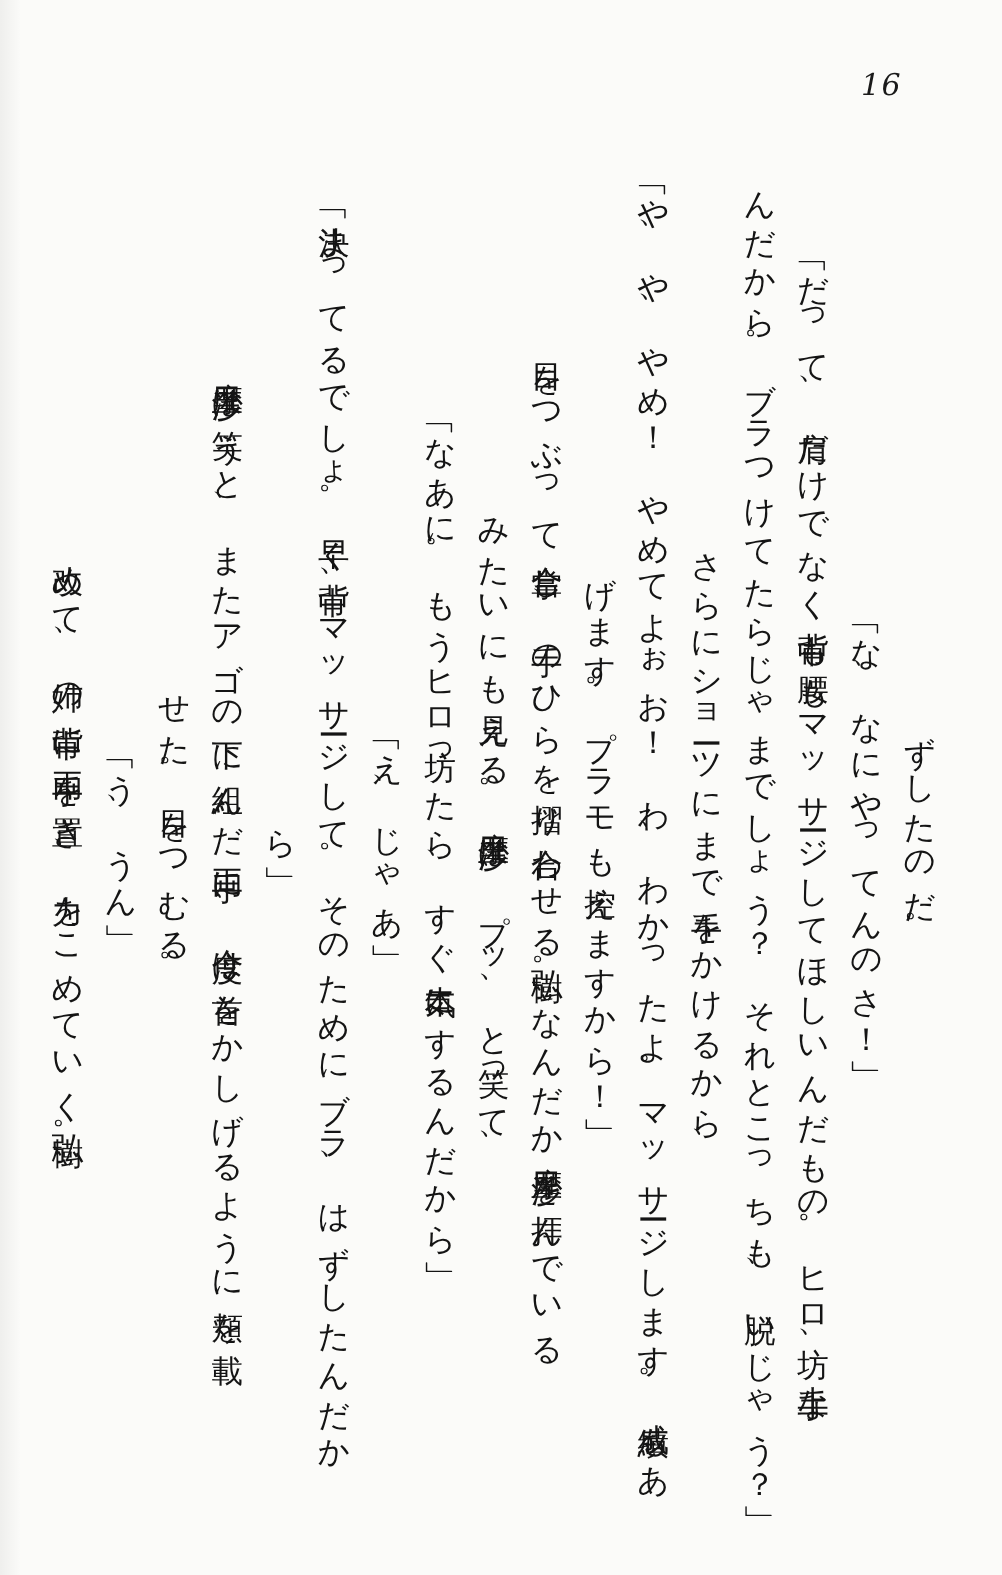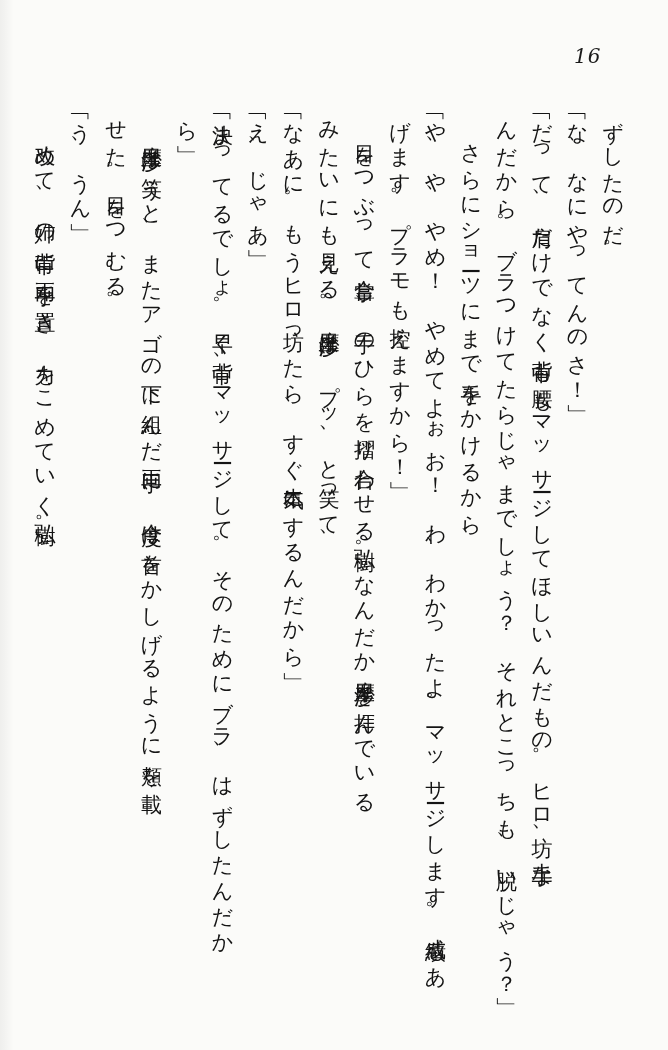--- a/index.html
+++ b/index.html
@@ -12,20 +12,21 @@
     background: #f6f6f4;
     overflow: hidden;
   }
   .page {
     position: relative;
     width: 668px;
     height: 1050px;
     background: #fbfbf9;
     font-family: "DejaVu Serif", "Liberation Serif", serif;
     color: #161616;
+    text-align: center;
   }
   
   .page::before {
     content: "";
     position: absolute;
     left: 0; top: 0; bottom: 0;
     width: 14px;
     background: linear-gradient(to right, rgba(0,0,0,0.05), rgba(0,0,0,0));
     pointer-events: none;
   }

